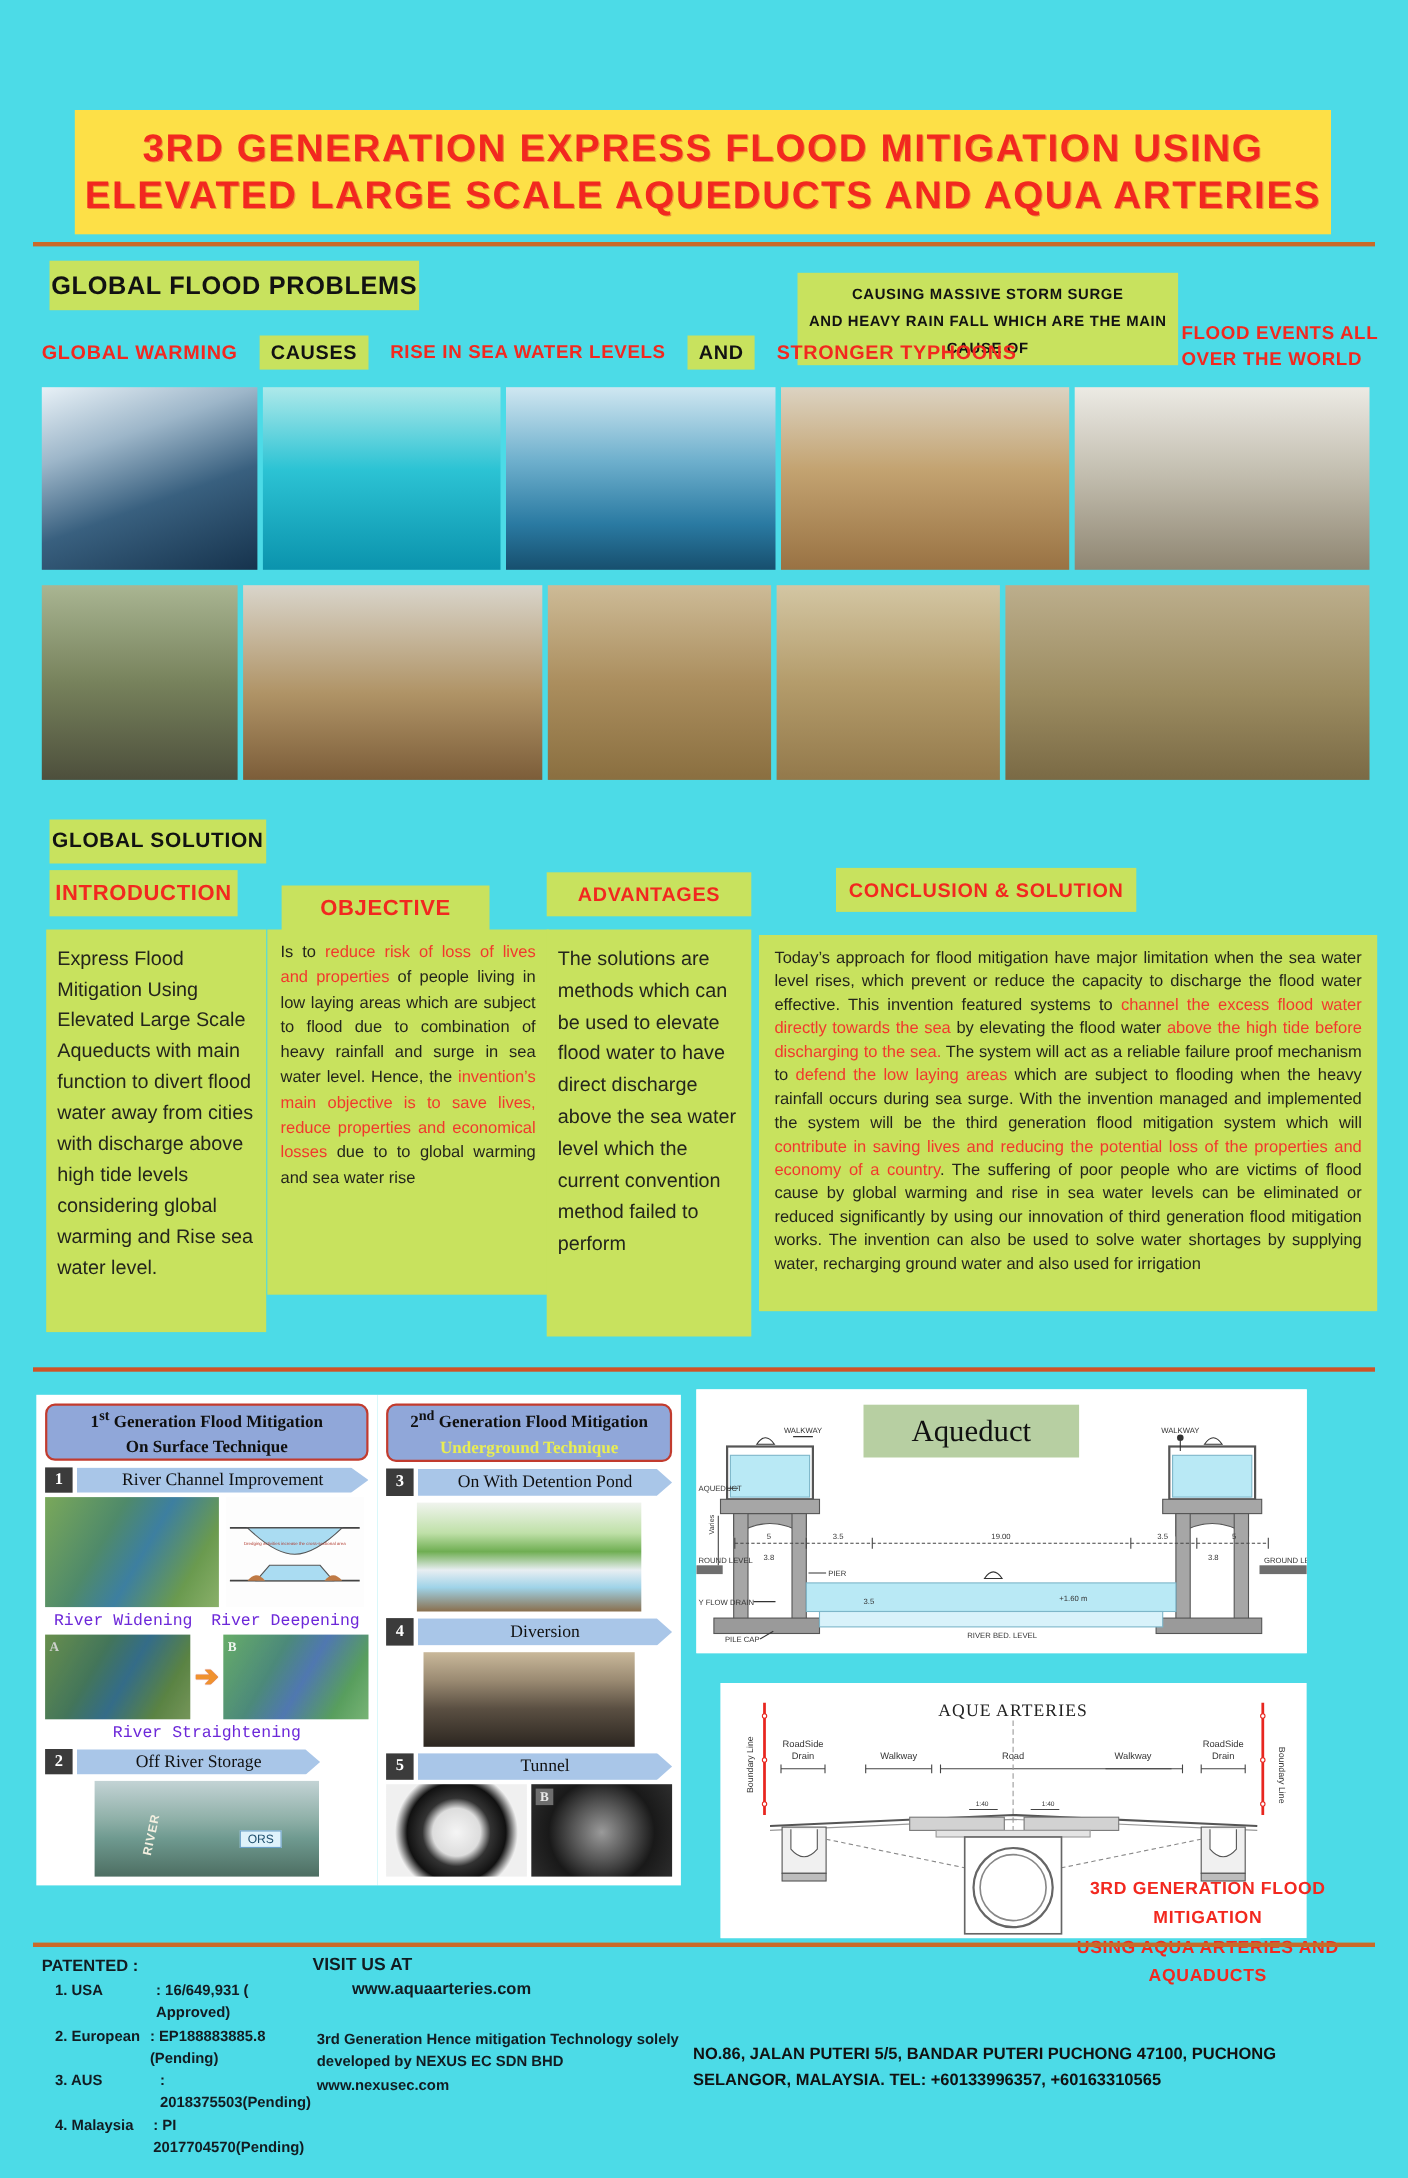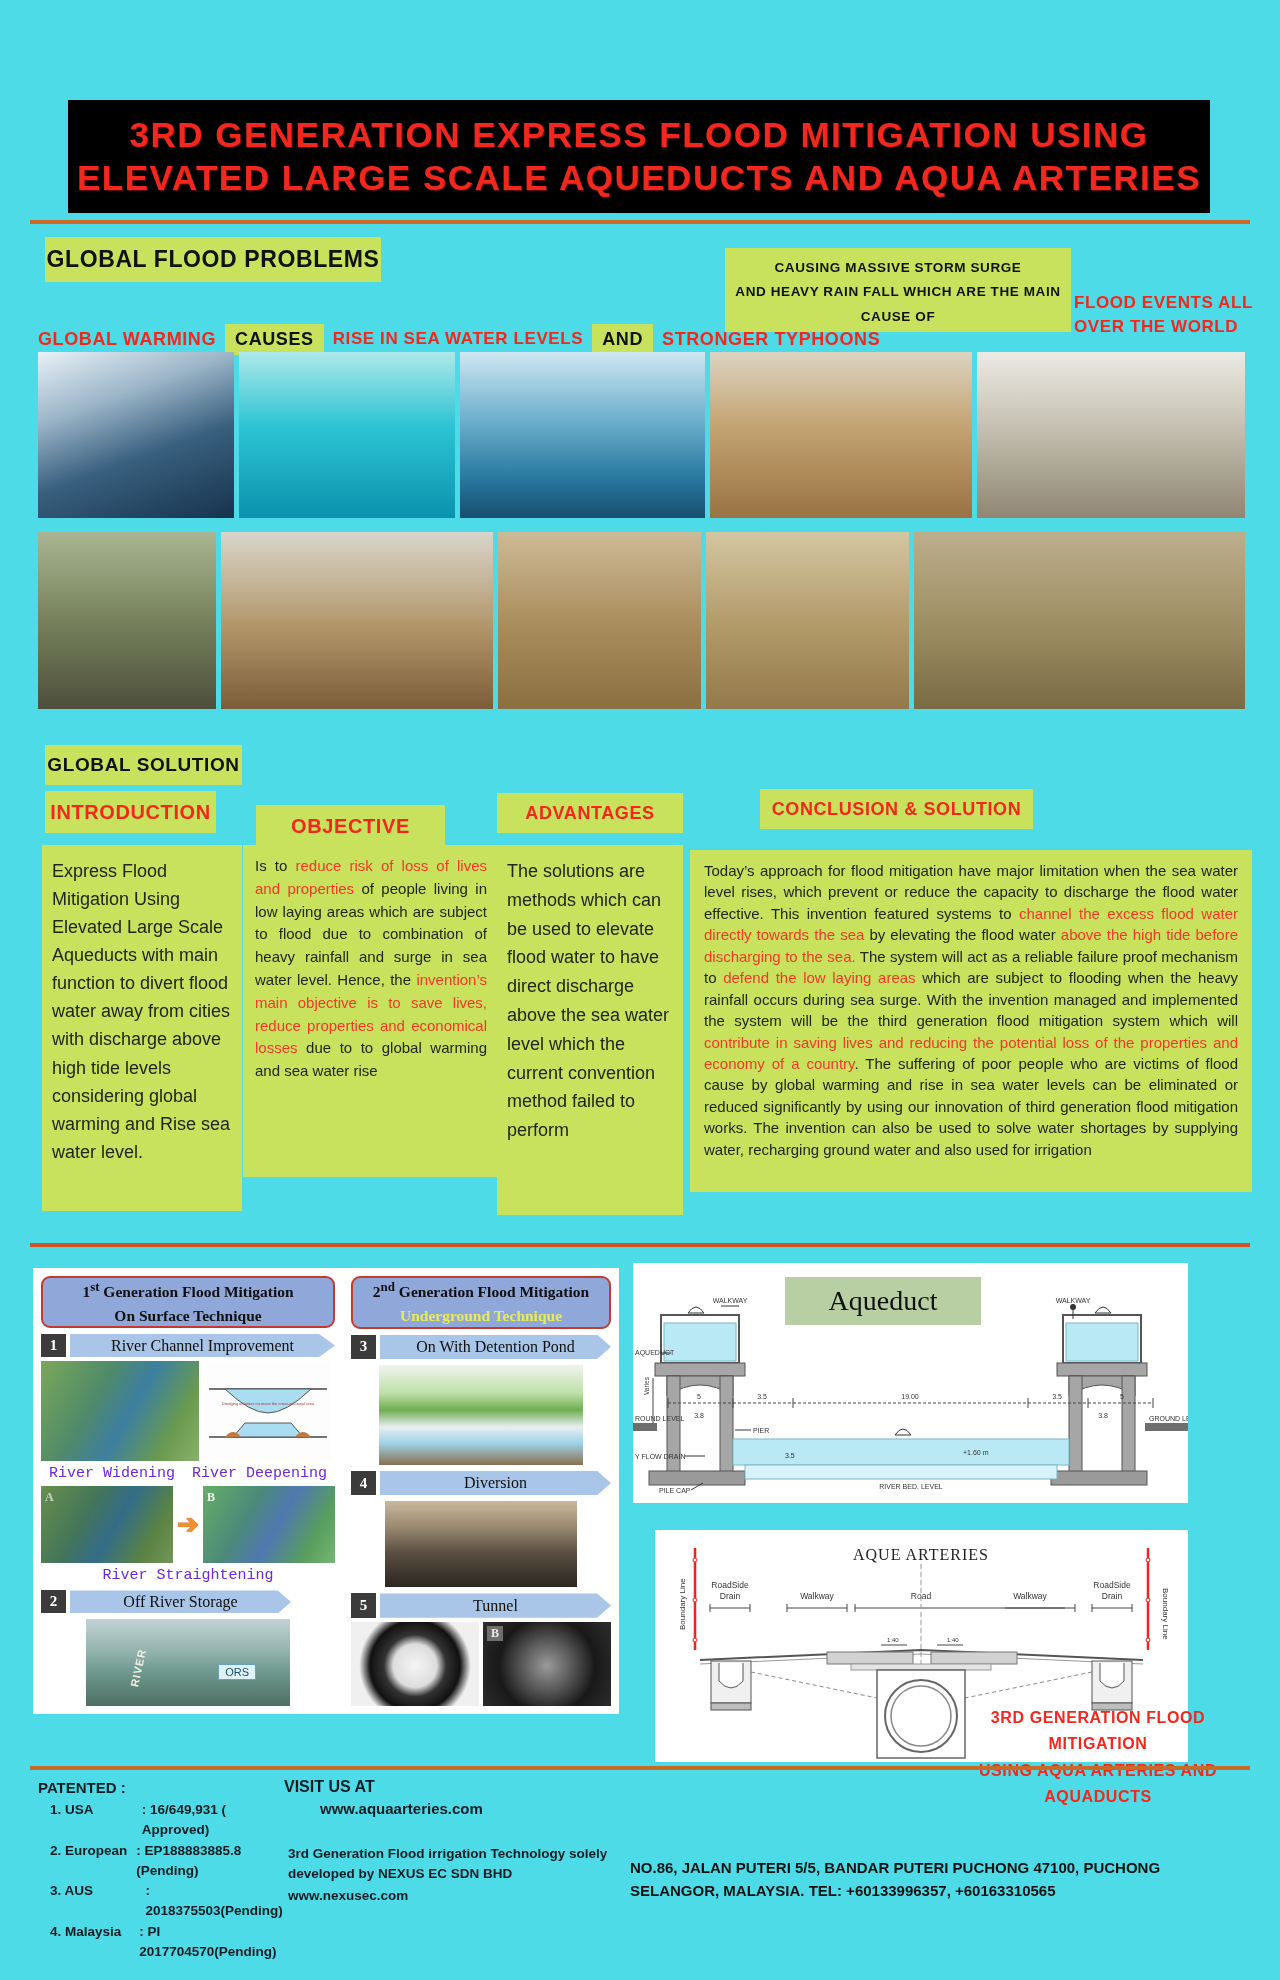--- a/index.html
+++ b/index.html
@@ -5,33 +5,33 @@
   html,body{margin:0;padding:0;background:#2ab6c4;}
   #poster{position:relative;width:1280px;height:1980px;background:#4cdbe7;overflow:hidden;
           font-family:"Liberation Sans",sans-serif;color:#111;}
   .abs{position:absolute;}
   .marker{font-weight:900;letter-spacing:.6px;}
   .green{background:#c8e25e;}
   .red{color:#f2281f;}
   .center{text-align:center;}
 
   
-  .title-box{left:68px;top:100px;width:1142px;height:113px;background:#000000;
+  .title-box{left:68px;top:100px;width:1142px;height:113px;background:#fde047;
              display:flex;flex-direction:column;justify-content:center;}
   .title-line{font-size:35px;line-height:1.22;text-align:center;color:#f2281f;
               font-weight:900;letter-spacing:1.5px;text-shadow:1px 1px 0 rgba(210,30,30,.4);}
 
   .hr{height:4px;background:#c96a28;}
 
   
   .gfp{left:45px;top:237px;width:336px;height:45px;font-size:23px;line-height:45px;color:#121212;}
   .cause-box{left:725px;top:248px;width:346px;height:84px;font-size:13.5px;font-weight:800;
              line-height:1.8;padding-top:8px;box-sizing:border-box;color:#121212;}
   .flood-events{left:1074px;top:291px;width:195px;font-size:17px;line-height:1.4;}
-  .chain{left:38px;top:320px;width:700px;height:38px;display:flex;align-items:center;gap:9px;text-align:center;}
+  .chain{left:38px;top:301px;width:700px;height:38px;display:flex;align-items:center;gap:20px;text-align:center;}
   .chain .lbl{font-size:18px;white-space:nowrap;}
   .chain .pill{padding:5px 10px;font-size:18px;color:#121212;white-space:nowrap;}
 
   
   .prow{display:flex;gap:5px;}
   .photo{height:100%;}
   .p1{left:38px;top:352px;width:1207px;height:166px;}
   .p2{left:38px;top:532px;width:1207px;height:177px;}
   .p-glacier{background:linear-gradient(160deg,#e8f1f7 0%,#9db6c9 30%,#39607f 60%,#16334d 100%);}
   .p-ocean{background:linear-gradient(180deg,#aee9ea 0%,#2cc3d4 45%,#0b93ad 100%);}
@@ -392,21 +392,21 @@
       <span>: 2018375503(Pending)</span>
     </div>
     <div class="pat-row">
       <span class="pat-name">4. Malaysia</span>
       <span>:  PI 2017704570(Pending)</span>
     </div>
   </div>
 
   <div class="abs foot" style="left:284px;top:1778px;font-size:16px;font-weight:800;">VISIT US AT</div>
   <div class="abs foot url" style="left:284px;top:1800px;font-size:15px;font-weight:800;margin-left:36px;">www.aquaarteries.com</div>
-  <div class="abs foot" style="left:288px;top:1844px;width:350px;font-size:13.5px;line-height:1.5;">3rd Generation Flood irrigation Technology solely developed by NEXUS EC SDN BHD</div>
+  <div class="abs foot" style="left:288px;top:1844px;width:350px;font-size:13.5px;line-height:1.5;">3rd Generation Hence mitigation Technology solely developed by NEXUS EC SDN BHD</div>
   <div class="abs foot url" style="left:288px;top:1888px;font-size:13.5px;">www.nexusec.com</div>
 
   <div class="abs addr" style="left:630px;top:1856px;width:622px;">
     <div>NO.86, JALAN PUTERI 5/5, BANDAR PUTERI PUCHONG 47100, PUCHONG</div>
     <div>SELANGOR, MALAYSIA. TEL: +60133996357, +60163310565</div>
   </div>
 
 </div>
 
 </body></html>

